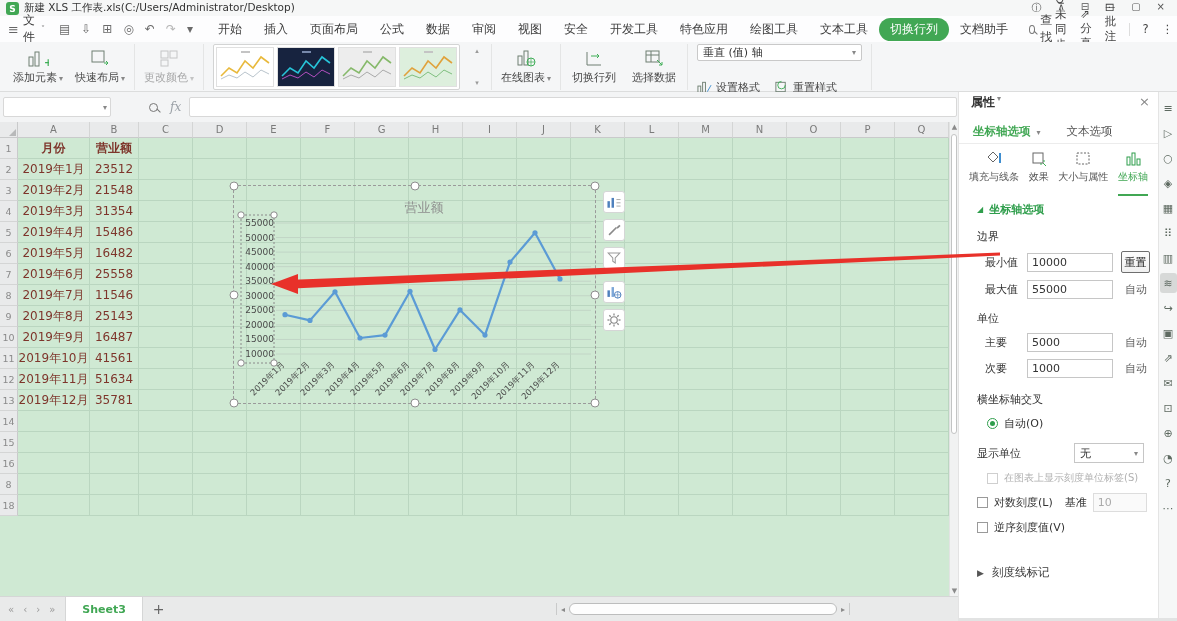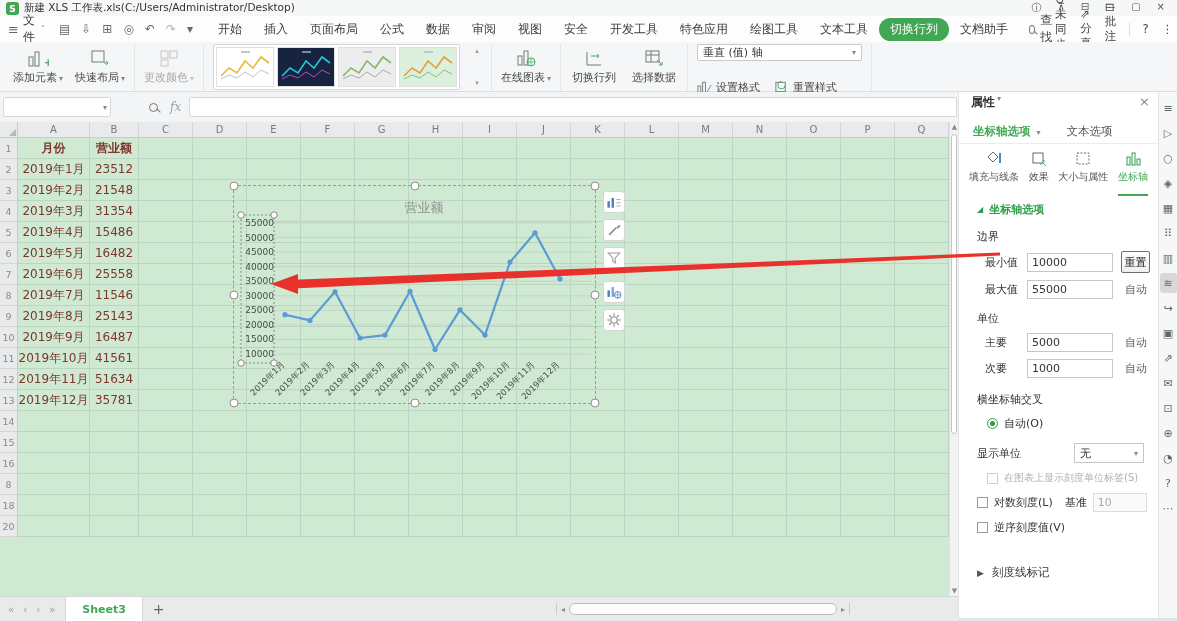--- a/index.html
+++ b/index.html
@@ -673,40 +673,20 @@
         <div class="g-cell" style="width: 54px;"></div>
         <div class="g-cell" style="width: 54px;"></div>
         <div class="g-cell" style="width: 54px;"></div>
         <div class="g-cell" style="width: 54px;"></div>
         <div class="g-cell" style="width: 54px;"></div>
         <div class="g-cell" style="width: 54px;"></div>
         <div class="g-cell" style="width: 54px;"></div>
       </div>
       <div class="g-row">
         <div class="g-rh">18</div>
-        <div class="g-cell" style="width: 72px;"></div>
-        <div class="g-cell" style="width: 49px;"></div>
-        <div class="g-cell" style="width: 54px;"></div>
-        <div class="g-cell" style="width: 54px;"></div>
-        <div class="g-cell" style="width: 54px;"></div>
-        <div class="g-cell" style="width: 54px;"></div>
-        <div class="g-cell" style="width: 54px;"></div>
-        <div class="g-cell" style="width: 54px;"></div>
-        <div class="g-cell" style="width: 54px;"></div>
-        <div class="g-cell" style="width: 54px;"></div>
-        <div class="g-cell" style="width: 54px;"></div>
-        <div class="g-cell" style="width: 54px;"></div>
-        <div class="g-cell" style="width: 54px;"></div>
-        <div class="g-cell" style="width: 54px;"></div>
-        <div class="g-cell" style="width: 54px;"></div>
-        <div class="g-cell" style="width: 54px;"></div>
-        <div class="g-cell" style="width: 54px;"></div>
-      </div>
-      <div class="g-row">
-        <div class="g-rh">20</div>
         <div class="g-cell" style="width: 72px;"></div>
         <div class="g-cell" style="width: 49px;"></div>
         <div class="g-cell" style="width: 54px;"></div>
         <div class="g-cell" style="width: 54px;"></div>
         <div class="g-cell" style="width: 54px;"></div>
         <div class="g-cell" style="width: 54px;"></div>
         <div class="g-cell" style="width: 54px;"></div>
         <div class="g-cell" style="width: 54px;"></div>
         <div class="g-cell" style="width: 54px;"></div>
         <div class="g-cell" style="width: 54px;"></div>

